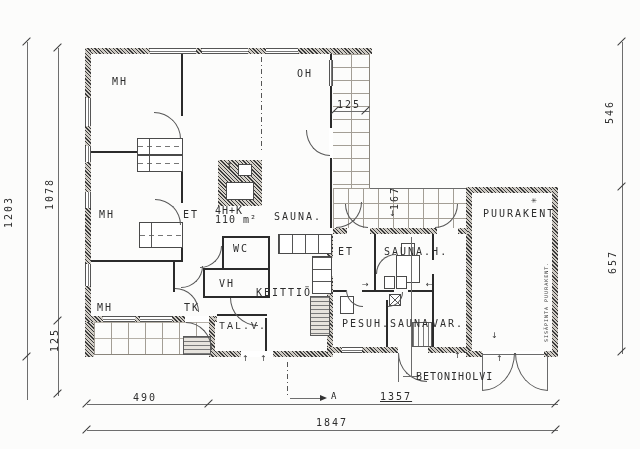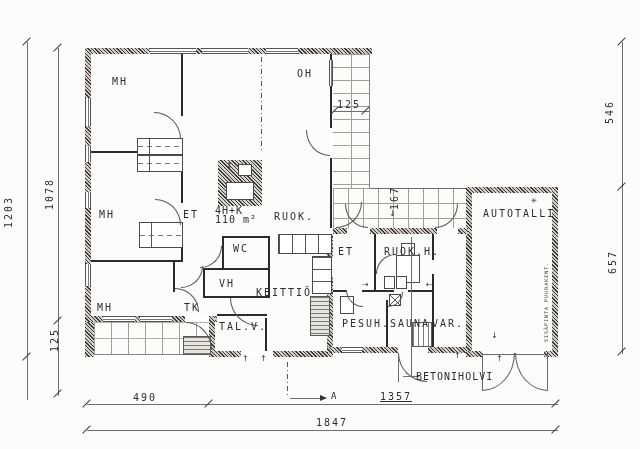--- a/index.html
+++ b/index.html
@@ -197,33 +197,33 @@
   <div class="wallnote" style="left:543px;top:212px;height:130px">SISÄPINTA PUURAKENT.</div>
   <div class="glyph" style="left:531px;top:198px;font-size:7px">✳</div>
 
   <div class="lbl" style="left:215px;top:205px;letter-spacing:1px">4H+K</div>
   <div class="lbl" style="left:215px;top:214px;letter-spacing:1px">110 m²</div>
 
 <div class="lbl" style="left: 112px; top: 76px;">MH</div>
     <div class="lbl" style="left: 297px; top: 68px;">OH</div>
     <div class="lbl" style="left: 99px; top: 209px;">MH</div>
     <div class="lbl" style="left: 183px; top: 209px;">ET</div>
-    <div class="lbl" style="left: 274px; top: 211px;">RUOK.</div>
+    <div class="lbl" style="left: 274px; top: 211px;">SAUNA.</div>
     <div class="lbl" style="left: 233px; top: 243px;">WC</div>
     <div class="lbl" style="left: 219px; top: 278px;">VH</div>
     <div class="lbl" style="left: 97px; top: 302px;">MH</div>
     <div class="lbl" style="left: 184px; top: 302px;">TK</div>
     <div class="lbl" style="left: 256px; top: 287px;">KEITTIÖ</div>
-    <div class="lbl" style="left: 219px; top: 321px;">TAL.V.</div>
+    <div class="lbl" style="left: 219px; top: 321px; font-family: Liberation Mono, monospace;">TAL.V.</div>
     <div class="lbl" style="left: 338px; top: 246px;">ET</div>
-    <div class="lbl" style="left: 384px; top: 246px;">RUOK.H.</div>
+    <div class="lbl" style="left: 384px; top: 246px;">SAUNA.H.</div>
     <div class="lbl" style="left: 342px; top: 318px;">PESUH.</div>
     <div class="lbl" style="left: 390px; top: 318px;">SAUNA</div>
     <div class="lbl" style="left: 432px; top: 318px;">VAR.</div>
-    <div class="lbl" style="left: 483px; top: 208px;">AUTOTALLI</div>
+    <div class="lbl" style="left: 483px; top: 208px;">PUURAKENT</div>
     <div class="lbl vert" style="left: 3px; top: 196px;">1203</div>
     <div class="lbl vert" style="left: 44px; top: 178px;">1078</div>
     <div class="lbl vert" style="left: 49px; top: 328px;">125</div>
     <div class="lbl vert" style="left: 604px; top: 100px;">546</div>
     <div class="lbl vert" style="left: 607px; top: 250px;">657</div>
     <div class="lbl" style="left: 337px; top: 99px;">125</div>
     <div class="lbl vert" style="left: 389px; top: 186px;">167</div>
     <div class="lbl" style="left: 133px; top: 392px;">490</div>
     <div class="lbl" style="left: 380px; top: 391px; text-decoration: underline;">1357</div>
     <div class="lbl" style="left: 316px; top: 417px;">1847</div>

